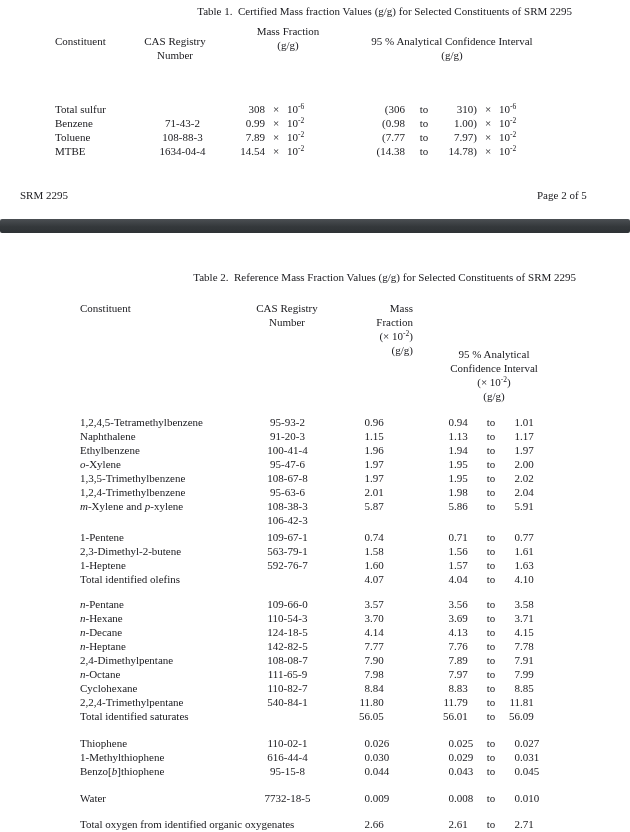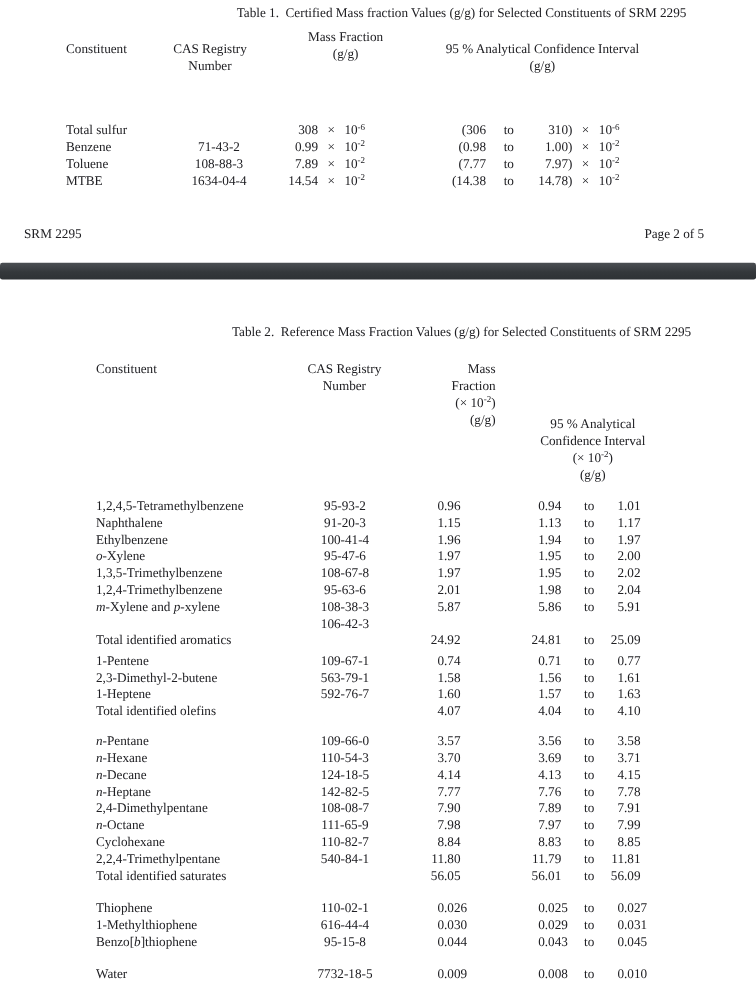--- a/index.html
+++ b/index.html
@@ -245,31 +245,20 @@
             </td>
             <td class="ar">5</td>
             <td class="al">.87</td>
             <td class="ar">5</td>
             <td class="al">.86</td>
             <td class="ac">to</td>
             <td class="ar">5</td>
             <td class="al">.91</td>
           </tr>
           <tr>
-            <td class="al name">Total identified aromatics</td>
-            <td class="ac"></td>
-            <td class="ar">24</td>
-            <td class="al">.92</td>
-            <td class="ar">24</td>
-            <td class="al">.81</td>
-            <td class="ac">to</td>
-            <td class="ar">25</td>
-            <td class="al">.09</td>
-          </tr>
-          <tr>
             <td class="" colspan="9" style="height: 3px;"></td>
           </tr>
           <tr>
             <td class="al name">1-Pentene</td>
             <td class="ac">
               <div>109-67-1</div>
             </td>
             <td class="ar">0</td>
             <td class="al">.74</td>
             <td class="ar">0</td>

